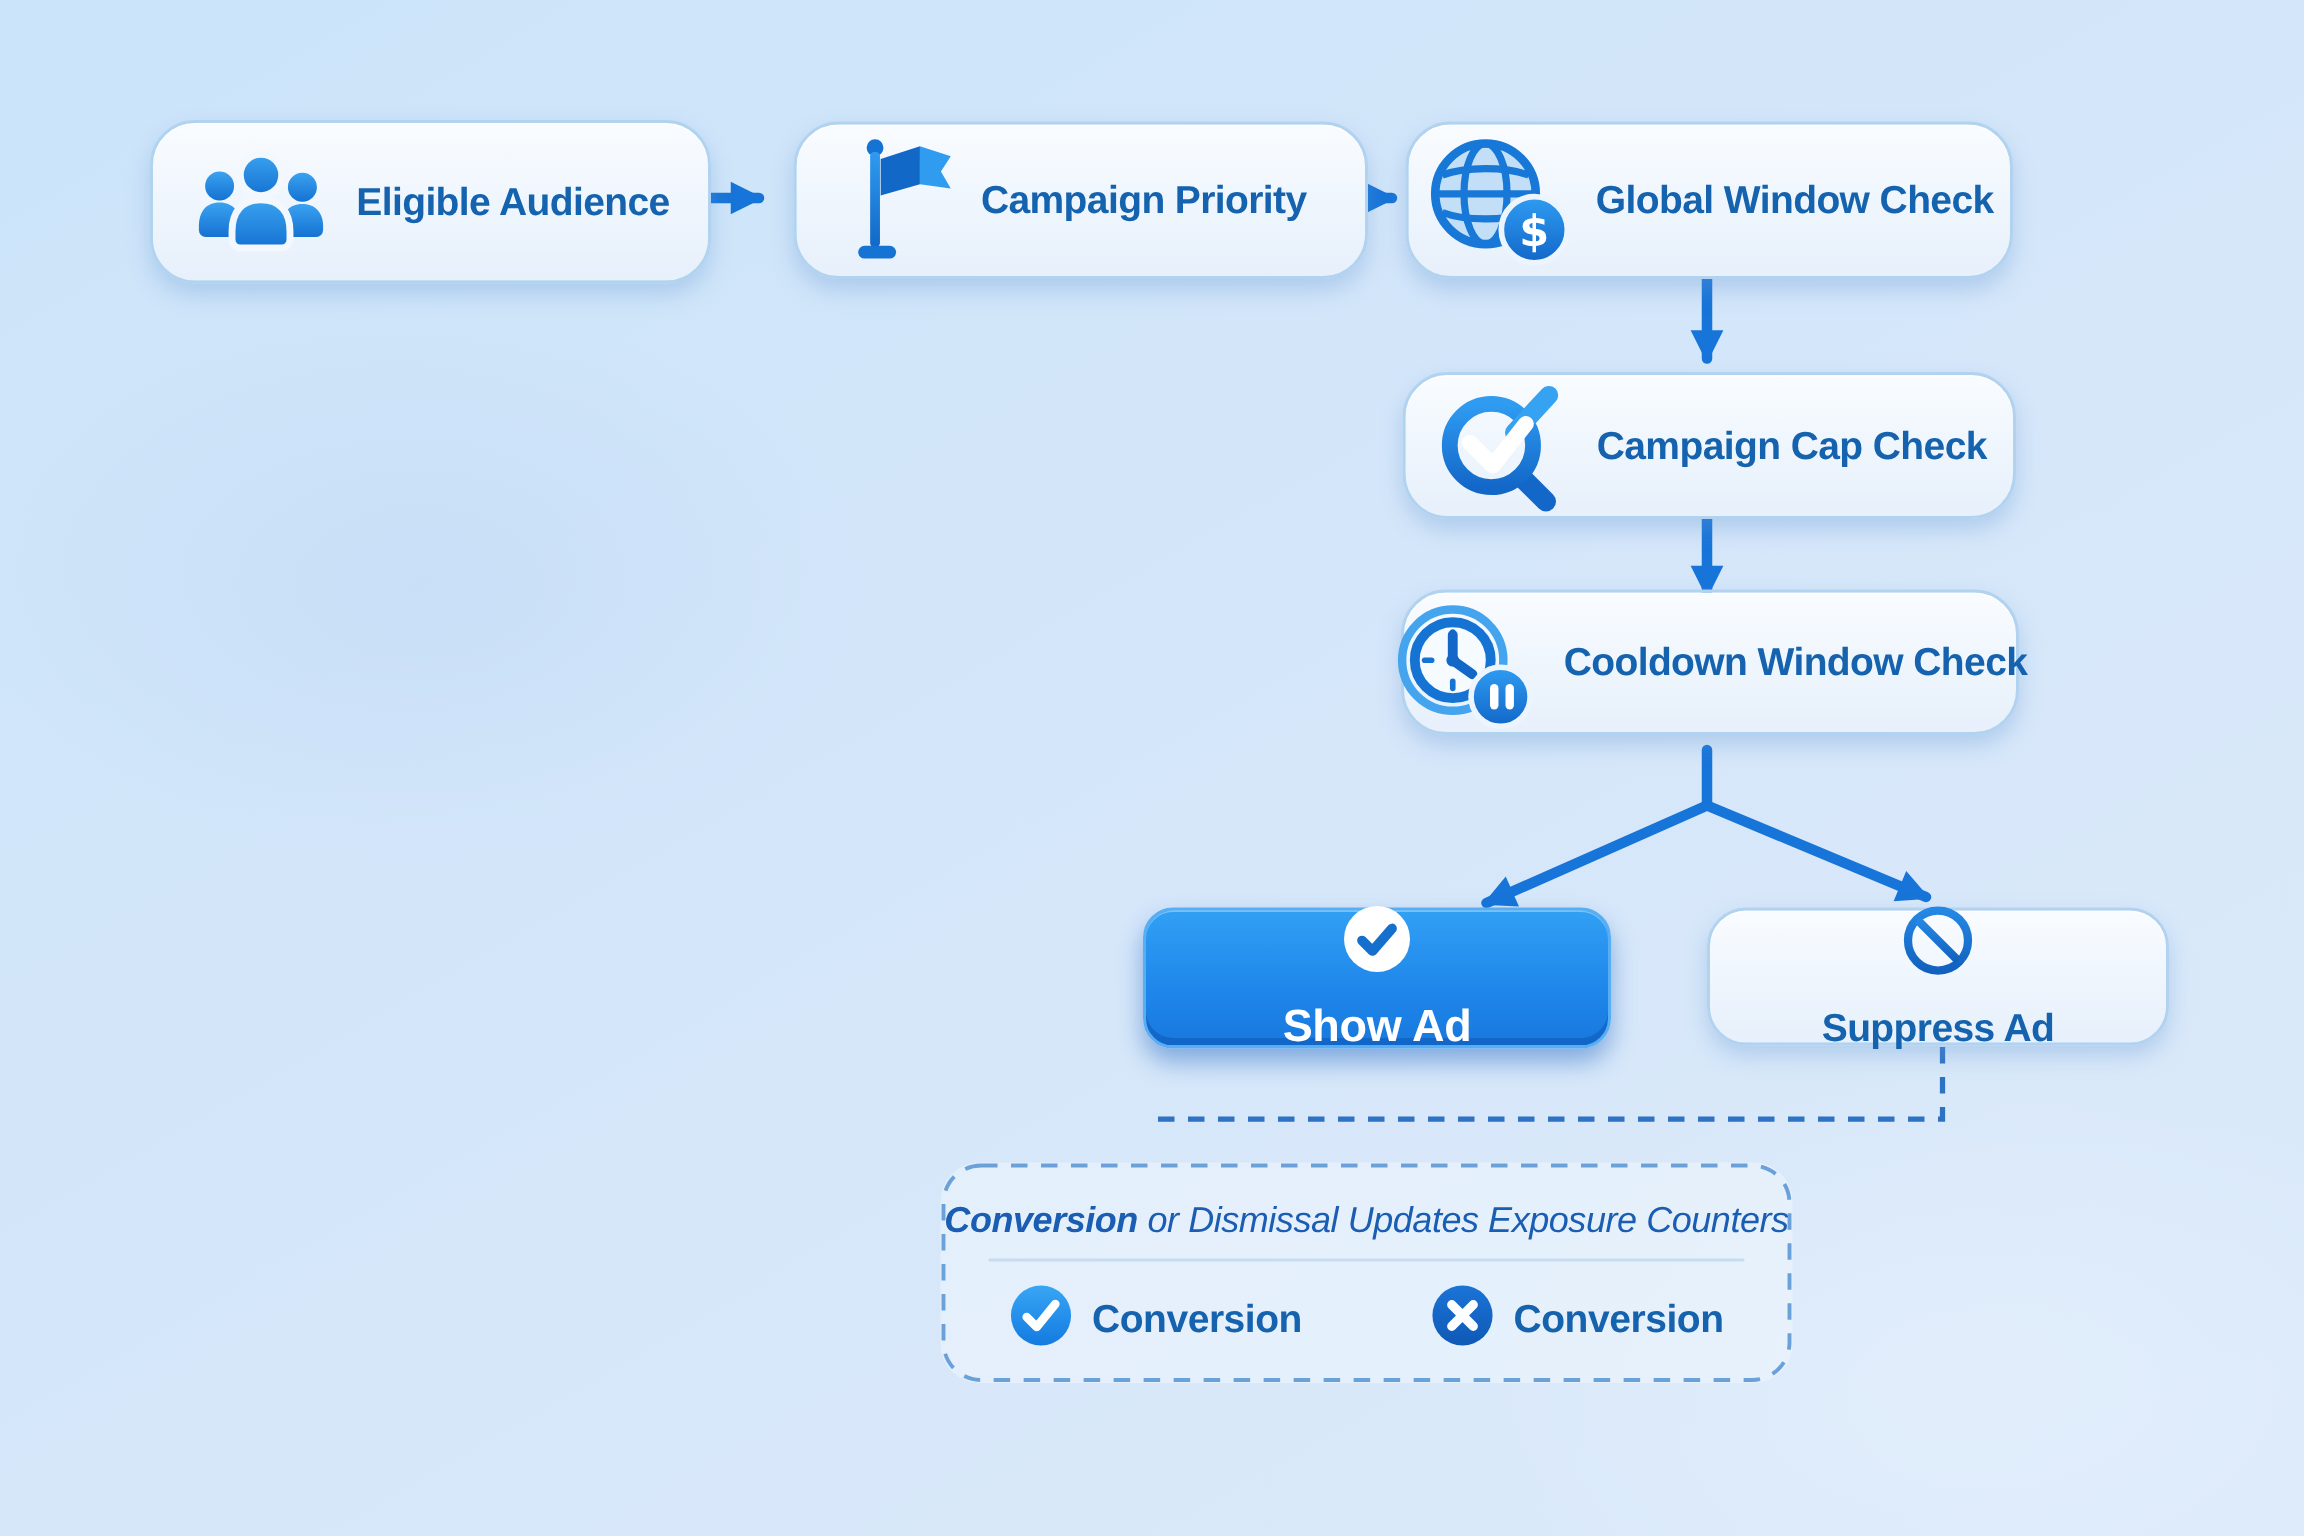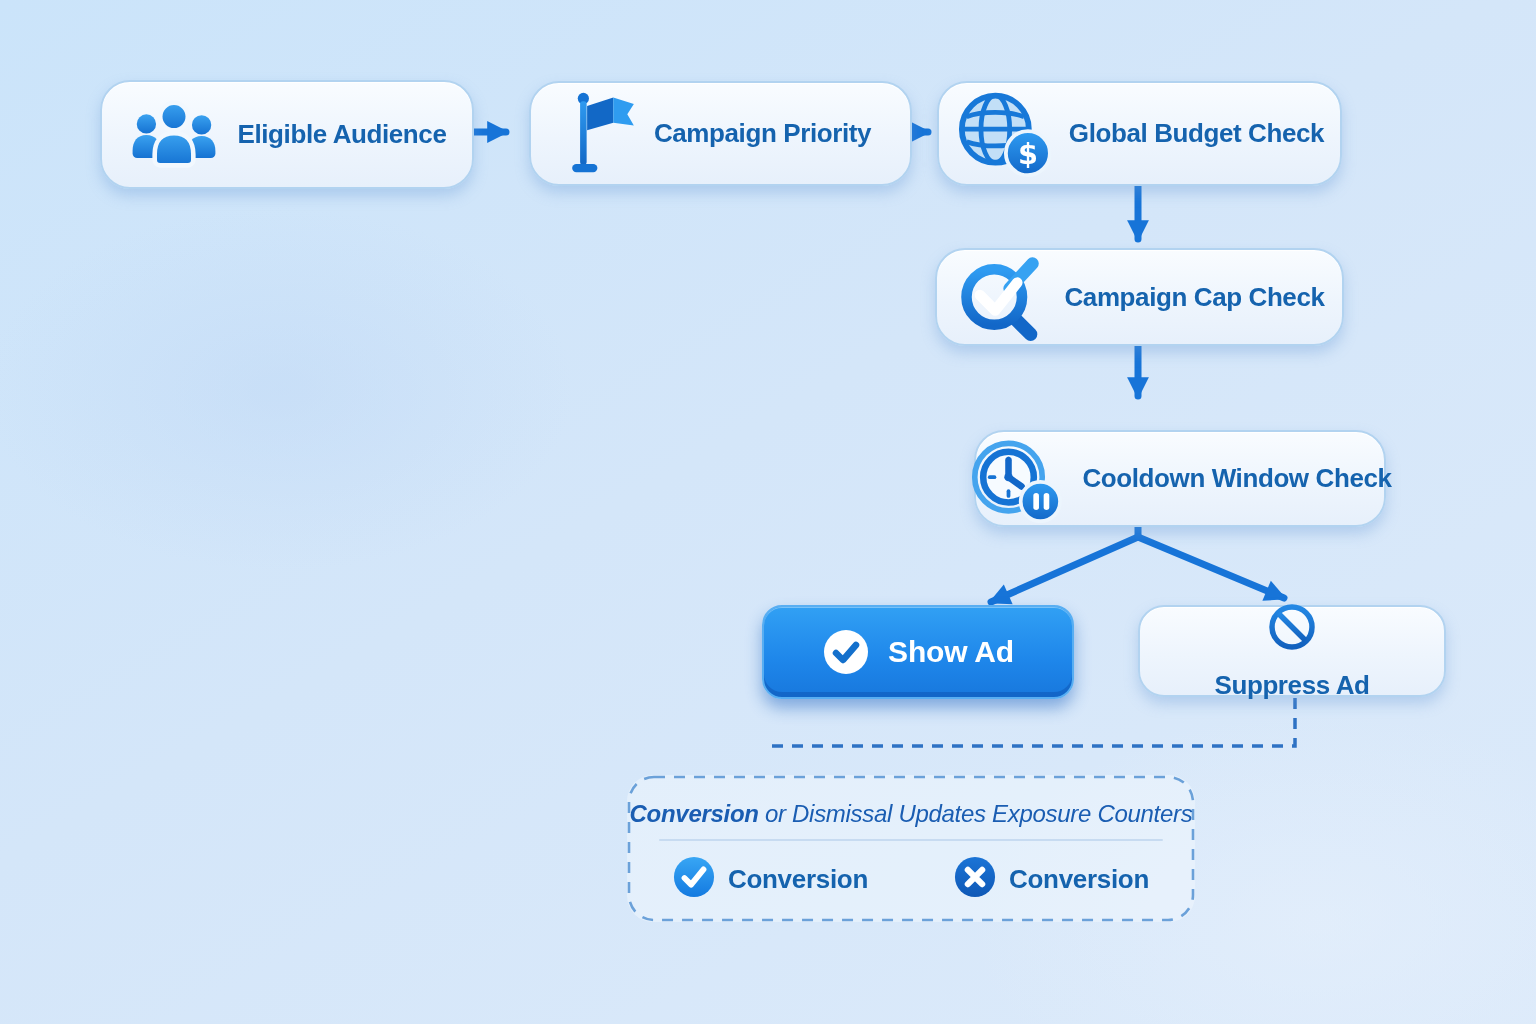--- a/index.html
+++ b/index.html
@@ -136,42 +136,42 @@
         </defs>
         <circle cx="42" cy="42" r="35" fill="#c2dff7" stroke="#1778d8" stroke-width="6"></circle>
         <ellipse cx="42" cy="42" rx="15" ry="35" fill="none" stroke="#1778d8" stroke-width="5"></ellipse>
         <path d="M12,29 C28,23 56,23 72,29" fill="none" stroke="#1778d8" stroke-width="5"></path>
         <path d="M7,42 H77" fill="none" stroke="#1778d8" stroke-width="5"></path>
         <path d="M12,55 C28,61 56,61 72,55" fill="none" stroke="#1778d8" stroke-width="5"></path>
         <circle cx="76" cy="67" r="23" fill="url(#gb3)" stroke="#ecf5fd" stroke-width="4"></circle>
         <text x="76" y="78" text-anchor="middle" font-family="DejaVu Sans, sans-serif" font-size="30" font-weight="bold" fill="#ffffff">$</text>
       </svg>
     </span>
-    <span class="label">Global Budget Check</span>
+    <span class="label">Global Window Check</span>
   </div>
 
   <div class="node" style="left:935px;top:248px;width:405px;height:94px;">
     <span class="icon">
       <svg width="92" height="90" viewBox="0 0 96 94">
         <defs>
           <linearGradient id="gb4" x1="0" y1="0" x2="0" y2="1">
             <stop offset="0" stop-color="#2f9cf2"></stop>
               <stop offset="1" stop-color="#1267c8"></stop>
           </linearGradient>
         </defs>
         <line x1="64" y1="70" x2="80" y2="86" stroke="#1267c8" stroke-width="14" stroke-linecap="round"></line>
         <circle cx="42" cy="47" r="29" fill="none" stroke="url(#gb4)" stroke-width="11"></circle>
         <line x1="58" y1="38" x2="82" y2="12" stroke="#36a2f2" stroke-width="13" stroke-linecap="round"></line>
         <path d="M27,45 L43,61 L66,32" fill="none" stroke="#ffffff" stroke-width="11" stroke-linecap="round" stroke-linejoin="round"></path>
       </svg>
     </span>
     <span class="label">Campaign Cap Check</span>
   </div>
 
-  <div class="node" style="left:934px;top:430px;width:408px;height:93px;margin-left:40px;">
+  <div class="node" style="left:934px;top:393px;width:408px;height:93px;">
     <span class="icon">
       <svg width="96" height="90" viewBox="0 0 102 96">
         <defs>
           <linearGradient id="gb5" x1="0" y1="0" x2="0" y2="1">
             <stop offset="0" stop-color="#2f9cf2"></stop>
               <stop offset="1" stop-color="#1267c8"></stop>
           </linearGradient>
         </defs>
         <circle cx="43" cy="46" r="36" fill="none" stroke="#45a4ee" stroke-width="6"></circle>
         <circle cx="43" cy="46" r="27" fill="#f6fbff" stroke="#1573d4" stroke-width="7"></circle>
@@ -186,21 +186,21 @@
         </g>
         <circle cx="43" cy="46" r="4.5" fill="#1267c8"></circle>
         <circle cx="77" cy="72" r="21" fill="url(#gb5)" stroke="#ecf5fd" stroke-width="4"></circle>
         <rect x="69.5" y="63" width="6" height="18" rx="3" fill="#ffffff"></rect>
         <rect x="80.5" y="63" width="6" height="18" rx="3" fill="#ffffff"></rect>
       </svg>
     </span>
     <span class="label">Cooldown Window Check</span>
   </div>
 
-  <div class="node primary" style="left:762px;top:605px;width:308px;height:90px;">
+  <div class="node primary" style="left:762px;top:605px;width:308px;height:90px;flex-direction:column;">
     <span class="icon">
       <svg width="48" height="48" viewBox="0 0 48 48">
         <circle cx="24" cy="24" r="22" fill="#ffffff"></circle>
         <path d="M14,25 L21,32 L34,17" fill="none" stroke="#1470cc" stroke-width="6.5" stroke-linecap="round" stroke-linejoin="round"></path>
       </svg>
     </span>
     <span class="label">Show Ad</span>
   </div>
 
   <div class="node" style="left:1138px;top:605px;width:304px;height:88px;border-radius:26px;flex-direction:column;">

